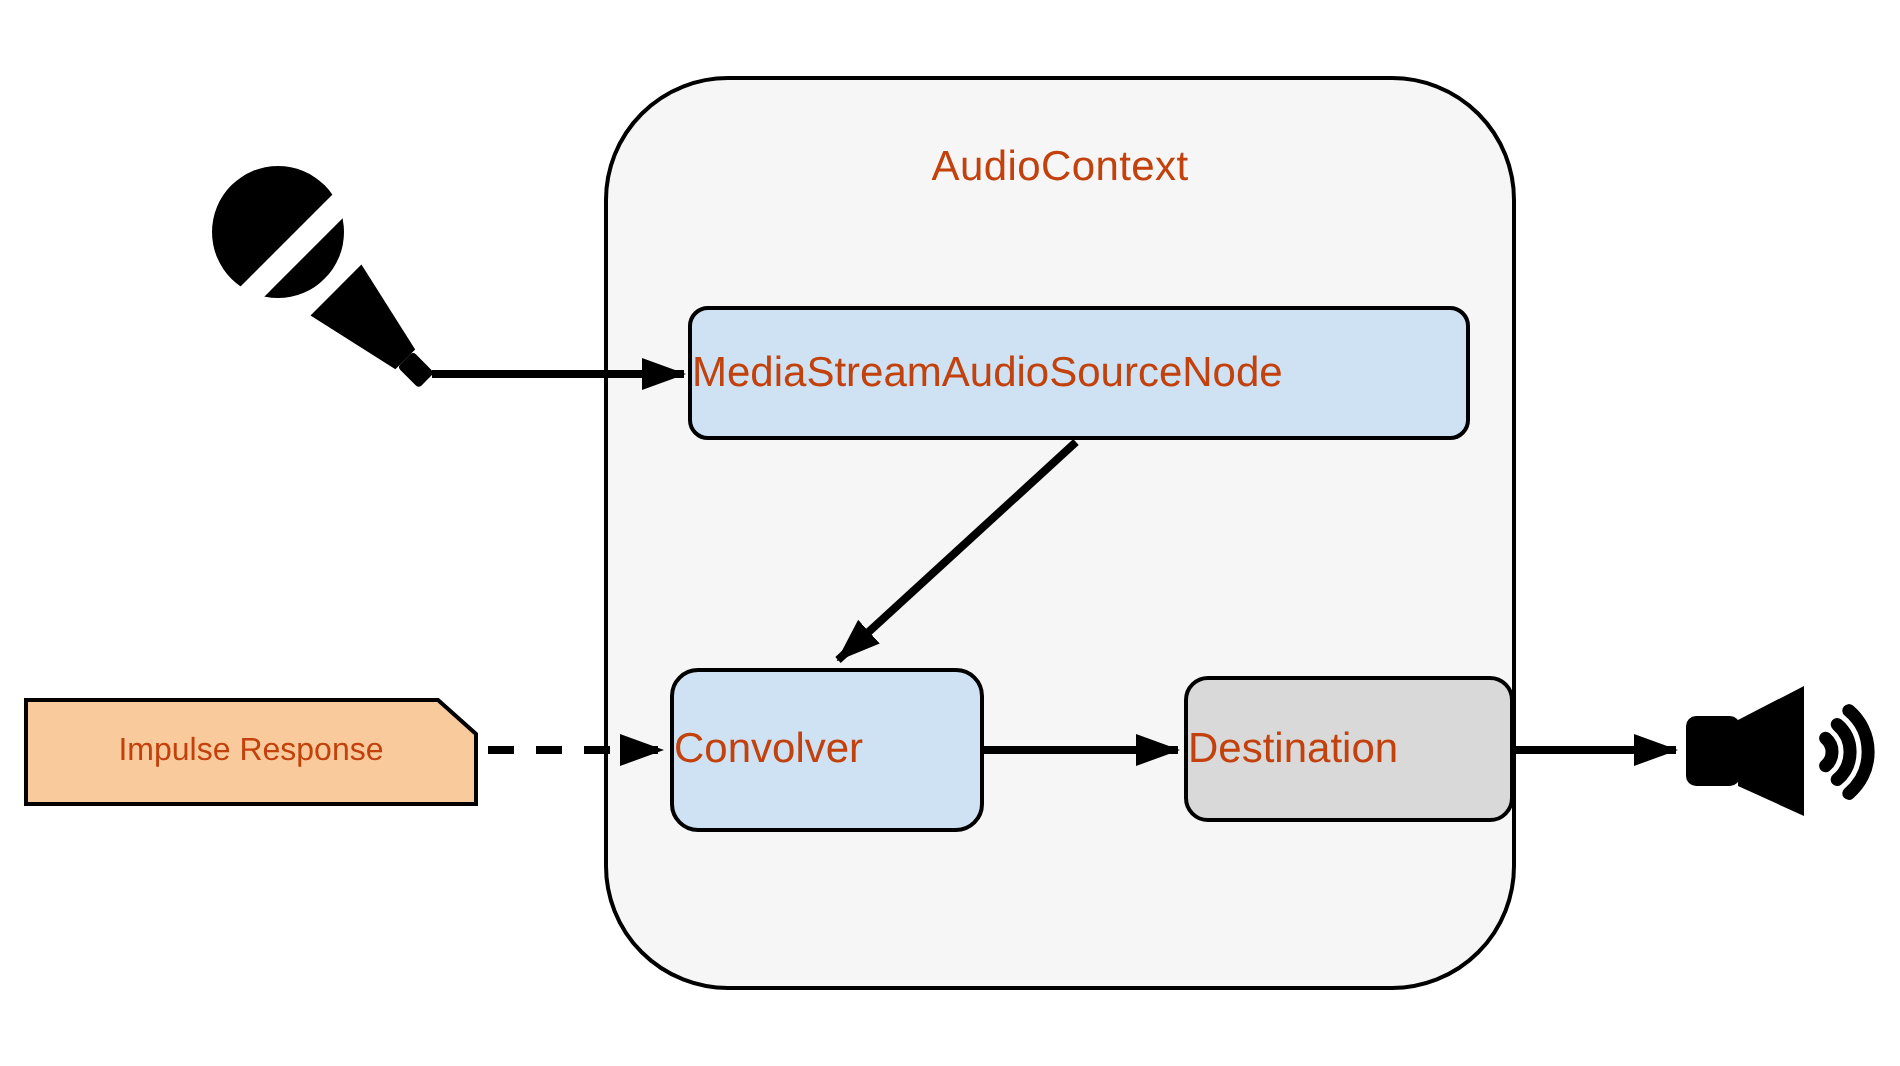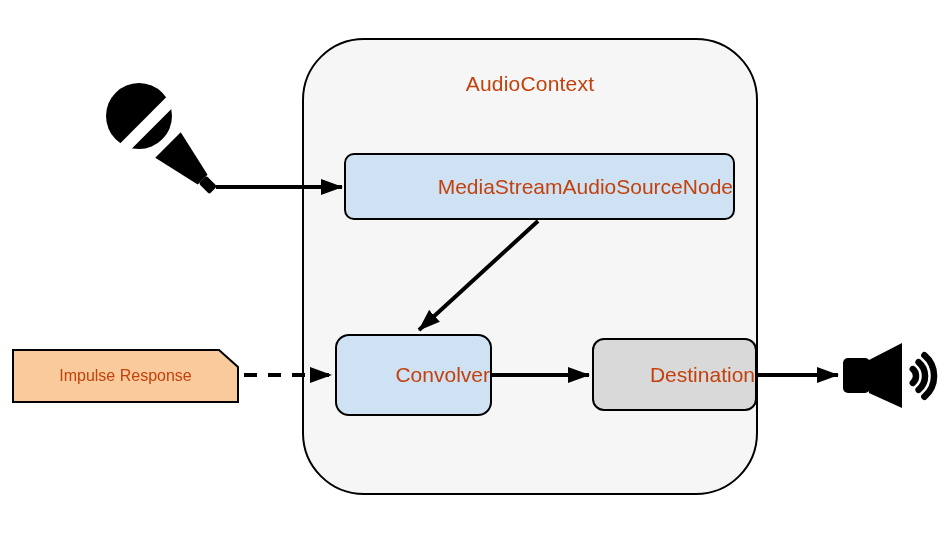--- a/index.html
+++ b/index.html
@@ -25,21 +25,21 @@
     text-align: center;
     font-size: 21px;
     letter-spacing: 0.2px;
   }
   .node {
     position: absolute;
     box-sizing: border-box;
     border: 2px solid #000;
     display: flex;
     align-items: center;
-    justify-content: flex-end;
+    justify-content: flex-start;
     font-size: 21px;
     z-index: 2;
     white-space: nowrap;
   }
   .node-source      { left: 344px; top: 153px; width: 391px; height: 67px; border-radius: 10px; }
   .node-convolver   { left: 335px; top: 334px; width: 157px; height: 82px; border-radius: 14px; }
   .node-destination { left: 592px; top: 338px; width: 165px; height: 73px; border-radius: 12px; }
   .overlay {
     position: absolute;
     left: 0; top: 0;

